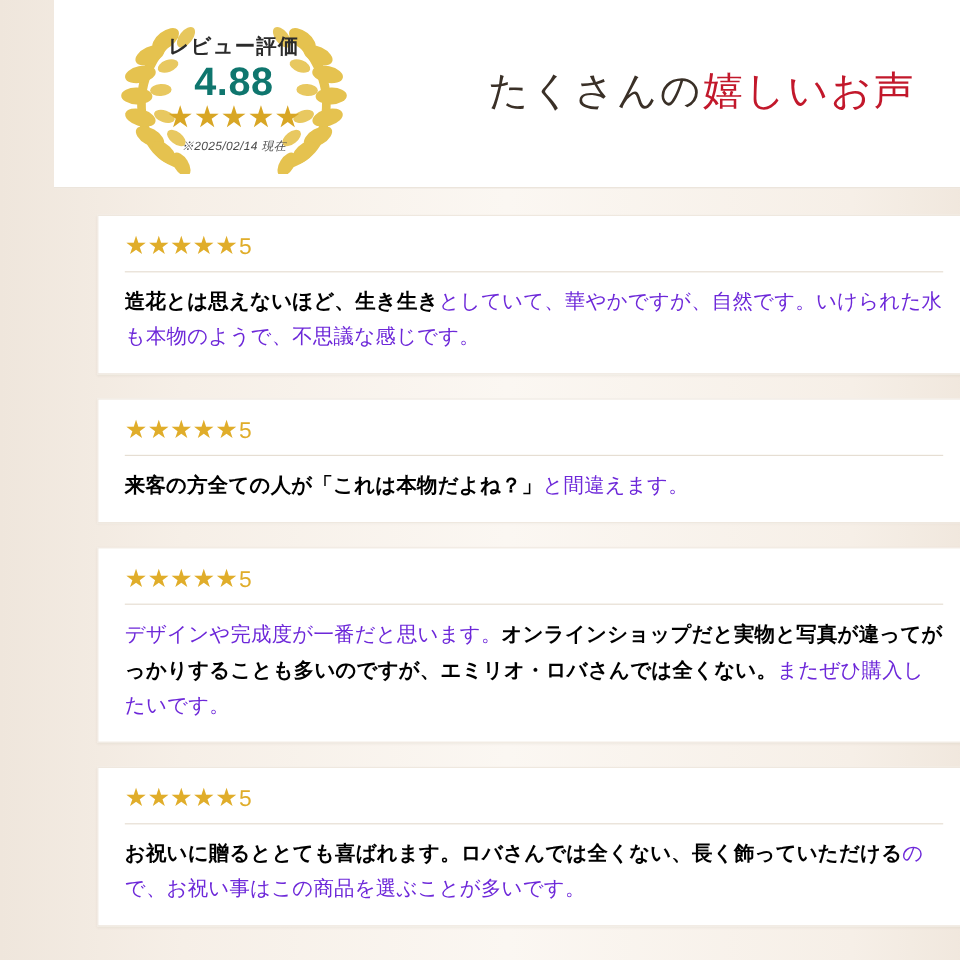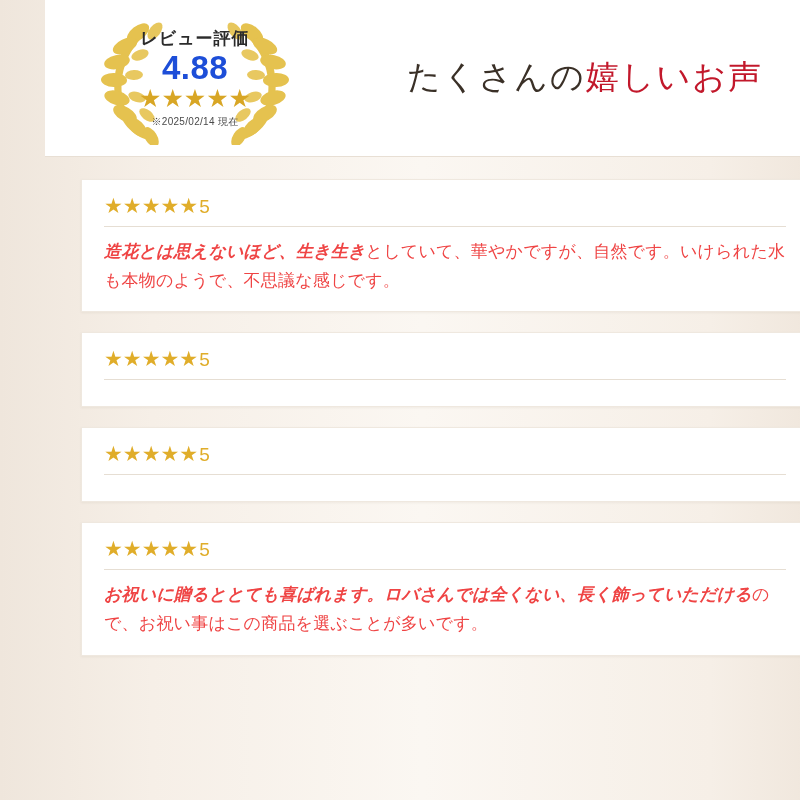--- a/index.html
+++ b/index.html
@@ -53,36 +53,37 @@
   .review-label {
     font-size: 17px;
     letter-spacing: 1px;
     color: #2b2b2b;
     font-weight: 700;
     margin: 0 0 1px 0;
   }
   .review-score {
     font-size: 33px;
     font-weight: 700;
-    color: #1d4ed8;
+    color: #0f766e;
     line-height: 1.0;
     letter-spacing: 0.5px;
   }
   .header-stars {
     color: #d8a625;
     font-size: 25px;
     letter-spacing: 0px;
     line-height: 1.1;
     margin-top: 1px;
   }
   .review-date {
     font-size: 10px;
     color: #4a4a4a;
     margin-top: 3px;
     letter-spacing: 0.3px;
+    font-style: italic;
   }
 
   .headline {
     flex: 1 1 auto;
     text-align: center;
     padding-right: 20px;
     color: #3a3027;
   }
   .headline-line {
     font-size: 33px;
@@ -122,26 +123,25 @@
     color: #e0ad2a;
     margin-left: 1px;
   }
   .review-body {
     font-size: 17px;
     line-height: 1.72;
     color: #333333;
     letter-spacing: 0.2px;
   }
   .review-body .hl {
-    color: #ef4444;
+    color: #000000;
     font-weight: 700;
-    font-style: italic;
   }
   .review-body .pl {
-    color: #ef4444;
+    color: #6d28d9;
   }
 </style>
 </head>
 <body>
 
 <div class="page">
 
   <div class="header">
 
     <div class="laurel-block">
@@ -199,23 +199,25 @@
     </div>
   </div>
 
   <div class="reviews" id="review-list">
       <div class="review-card">
         <div class="card-stars"><span>★★★★★</span><span class="num">5</span></div>
         <div class="review-body"><span class="hl">造花とは思えないほど、生き生き</span><span class="pl">としていて、華やかですが、自然です。</span><span class="pl">いけられた水も本物のようで、不思議な感じです。</span></div>
       </div>
       <div class="review-card">
         <div class="card-stars"><span>★★★★★</span><span class="num">5</span></div>
-      </div>
-      <div class="review-card">
-        <div class="card-stars"><span>★★★★★</span><span class="num">5</span></div>
+        <div class="review-body"><span class="hl">来客の方全ての人が「これは本物だよね？」</span><span class="pl">と間違えます。</span></div>
+      </div>
+      <div class="review-card">
+        <div class="card-stars"><span>★★★★★</span><span class="num">5</span></div>
+        <div class="review-body"><span class="pl">デザインや完成度が一番だと思います。</span><span class="hl">オンラインショップだと実物と写真が違ってがっかりすることも多いのですが、エミリオ・ロバさんでは全くない。</span><span class="pl">またぜひ購入したいです。</span></div>
       </div>
       <div class="review-card">
         <div class="card-stars"><span>★★★★★</span><span class="num">5</span></div>
         <div class="review-body"><span class="hl">お祝いに贈るととても喜ばれます。ロバさんでは全くない、長く飾っていただける</span><span class="pl">ので、お祝い事はこの商品を選ぶことが多いです。</span></div>
       </div>
     </div>
 
 </div>
 
 </body></html>

